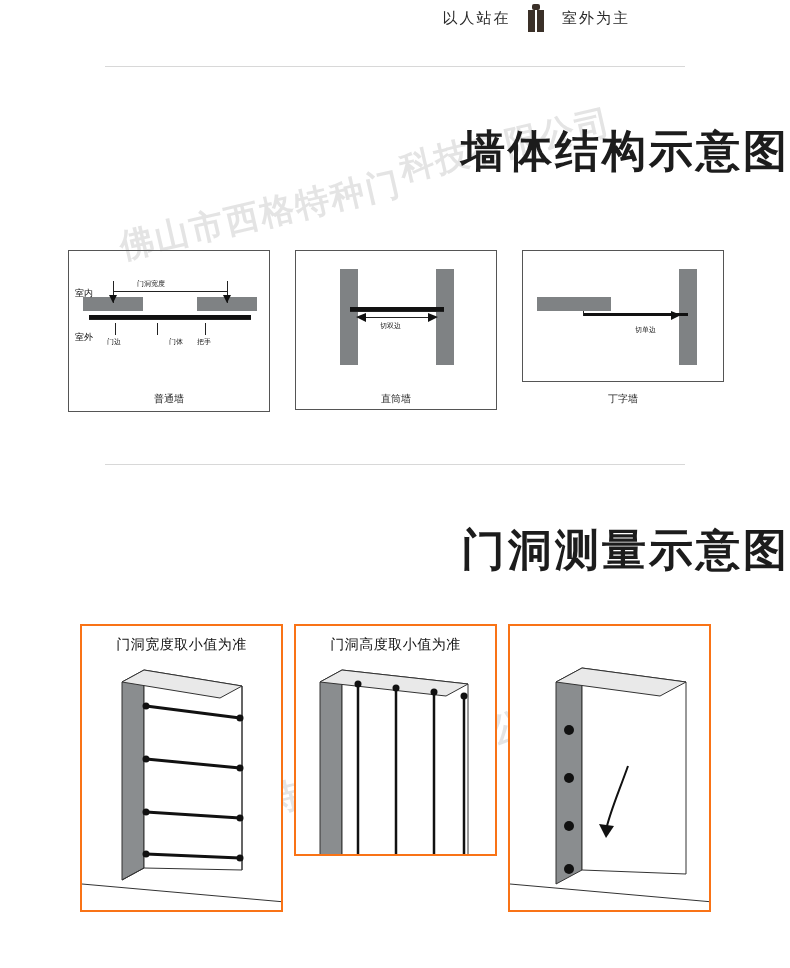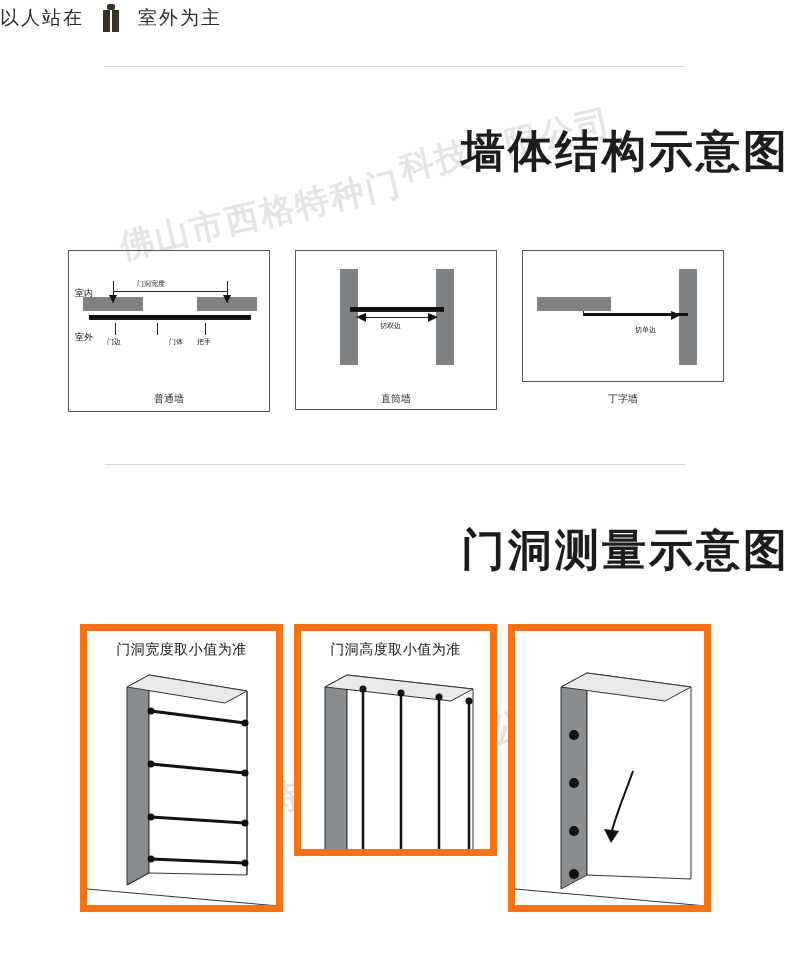--- a/index.html
+++ b/index.html
@@ -15,22 +15,22 @@
     font-family: "DejaVu Sans", "Liberation Sans", sans-serif;
     color: #1a1a1a;
   }
 
   
   .top-caption {
     position: absolute;
     top: 4px;
     left: 0;
     width: 630px;
-    text-align: left;
-    font-size: 19px;
+    text-align: right;
+    font-size: 15px;
     letter-spacing: 2px;
     color: #2a2a2a;
   }
   .top-caption .seg {
     display: inline-block;
     vertical-align: middle;
   }
   .person-icon {
     display: inline-block;
     vertical-align: middle;
@@ -145,21 +145,21 @@
   .svg-layer {
     position: absolute;
     left: 0;
     top: 0;
     pointer-events: none;
   }
 
   
   .mpanel {
     position: absolute;
-    border: 7px solid #f97316;
+    border: 2px solid #f97316;
     box-sizing: border-box;
     background: #fff;
     overflow: hidden;
   }
   .mpanel-title {
     position: absolute;
     top: 10px;
     left: 0;
     width: 100%;
     text-align: center;

